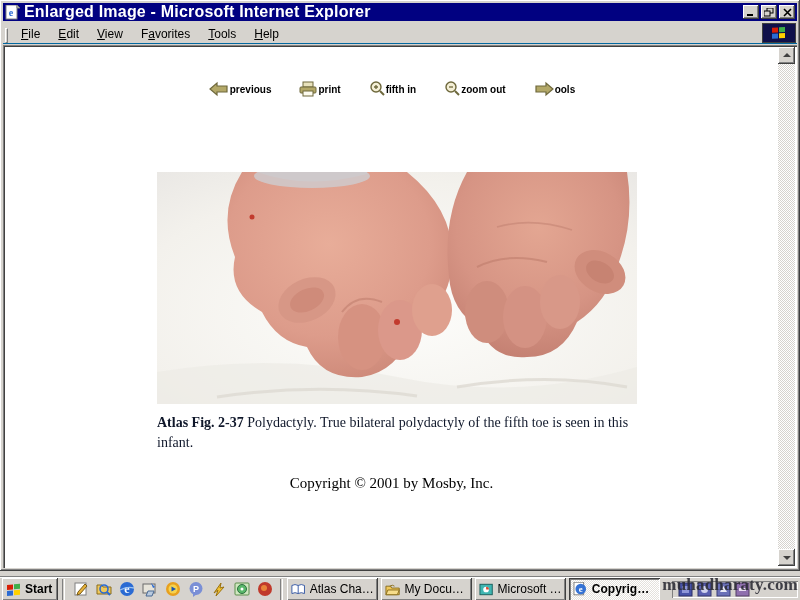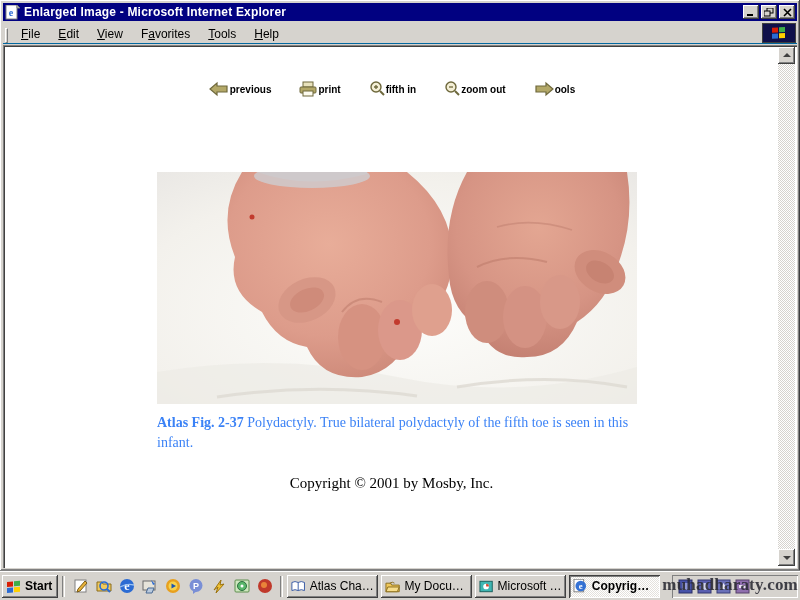--- a/index.html
+++ b/index.html
@@ -11,21 +11,21 @@
   .btn-out   { box-shadow: inset -1px -1px 0 #404040, inset 1px 1px 0 #fff, inset -2px -2px 0 #808080; background:#d6d3ce; }
   .btn-in    { box-shadow: inset 1px 1px 0 #404040, inset -1px -1px 0 #fff, inset 2px 2px 0 #808080; background:#d6d3ce; }
   .sunken    { box-shadow: inset 1px 1px 0 #808080, inset -1px -1px 0 #fff; }
   .checker   { background-image: conic-gradient(#fff 25%, #d6d3ce 0 50%, #fff 0 75%, #d6d3ce 0); background-size:2px 2px; }
 
   
   #window { position:absolute; left:0; top:0; width:800px; height:571px; background:#d6d3ce; }
   .titlebar { position:absolute; left:3px; top:3px; right:3px; height:18px; background:#010181;
               display:flex; align-items:center; padding:0 2px; }
   .title-icon { width:16px; height:15px; margin-right:3px; flex:0 0 auto; }
-  .title-text { color:#fff; font-weight:bold; font-size:12px; letter-spacing:.2px; flex:1; white-space:nowrap; overflow:hidden; }
+  .title-text { color:#fff; font-weight:bold; font-size:16px; letter-spacing:.2px; flex:1; white-space:nowrap; overflow:hidden; }
   .win-ctl { width:16px; height:14px; margin-left:2px; display:flex; align-items:center; justify-content:center; }
   .win-ctl svg { display:block; }
 
   .menubar { position:absolute; left:3px; top:23px; right:3px; height:21px; background:#d6d3ce;
              display:flex; align-items:flex-end; border-bottom:1px solid #0369a1; }
   .gripper { width:3px; height:15px; margin:0 4px 0 2px; border-left:1px solid #fff; border-top:1px solid #fff;
              border-right:1px solid #808080; border-bottom:1px solid #808080; }
   .menu-item { font-size:12px; color:#000; padding:2px 9px; cursor:default; }
   .menu-item .key { text-decoration:underline; }
   .throbber { position:absolute; right:1px; top:0px; width:34px; height:20px; background:#10104a;
@@ -46,27 +46,27 @@
 
   
   .nav-toolbar { position:absolute; top:33px; left:0; width:100%; display:flex; justify-content:center; gap:27px; }
   .nav-item { display:flex; flex-direction:row; align-items:center; cursor:pointer; }
   .nav-item svg { display:block; margin-bottom:2px; }
   .nav-label { font-size:10px; font-weight:bold; color:#000; font-family:"Liberation Sans",sans-serif; }
 
   .photo { position:absolute; left:152px; top:125px; width:480px; height:232px; overflow:hidden; }
 
   .caption { position:absolute; left:152px; top:366px; width:482px;
-             font-family:"Liberation Serif", serif; font-size:14px; line-height:1.45; color:#3b82f6; }
+             font-family:"Liberation Serif", serif; font-size:14px; line-height:1.45; color:#0f172a; }
   .caption b { font-weight:bold; }
   .copyright { position:absolute; left:0; top:428px; width:100%; text-align:center;
                font-family:"Liberation Serif", serif; font-size:15px; color:#000; }
 
   
-  #taskbar { position:absolute; left:0; bottom:0; width:800px; height:29px; background:#d6d3ce;
+  #taskbar { position:absolute; left:0; bottom:0; width:800px; height:23px; background:#d6d3ce;
              border-top:1px solid #fff; box-shadow:0 -1px 0 #808080; display:flex; align-items:center; padding:2px 2px; }
   .start-btn { height:23px; display:flex; align-items:center; gap:3px; padding:0 6px 0 4px; font-weight:bold; font-size:12px; }
   .tb-sep { width:3px; height:21px; margin:0 4px; border-left:1px solid #808080; border-right:1px solid #fff; }
   .ql { display:flex; align-items:center; gap:6px; padding:0 3px; }
   .ql-icon { width:17px; height:17px; display:flex; align-items:center; justify-content:center; cursor:pointer; }
   .tb-btn { height:23px; width:91px; margin-right:3px; display:flex; align-items:center; gap:4px; padding:0 4px;
             font-size:12px; white-space:nowrap; overflow:hidden; cursor:pointer; }
   .tb-btn.active { font-weight:bold; background-image: conic-gradient(#fff 25%, #e4e1dc 0 50%, #fff 0 75%, #e4e1dc 0); background-size:2px 2px; }
   .tb-btn .lbl { overflow:hidden; text-overflow:ellipsis; }
   .tray { position:absolute; right:2px; top:3px; bottom:2px; width:126px; display:flex; align-items:center; gap:4px; padding:0 6px; }

